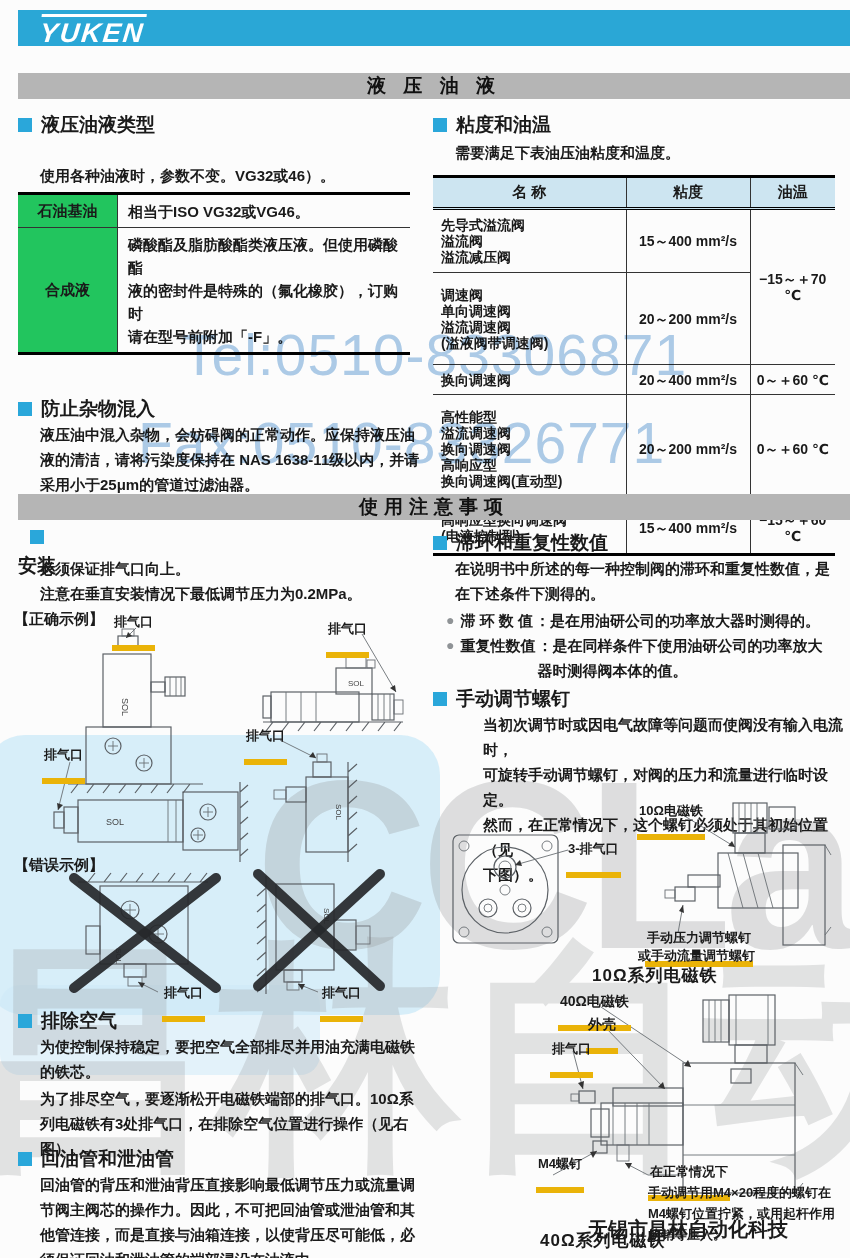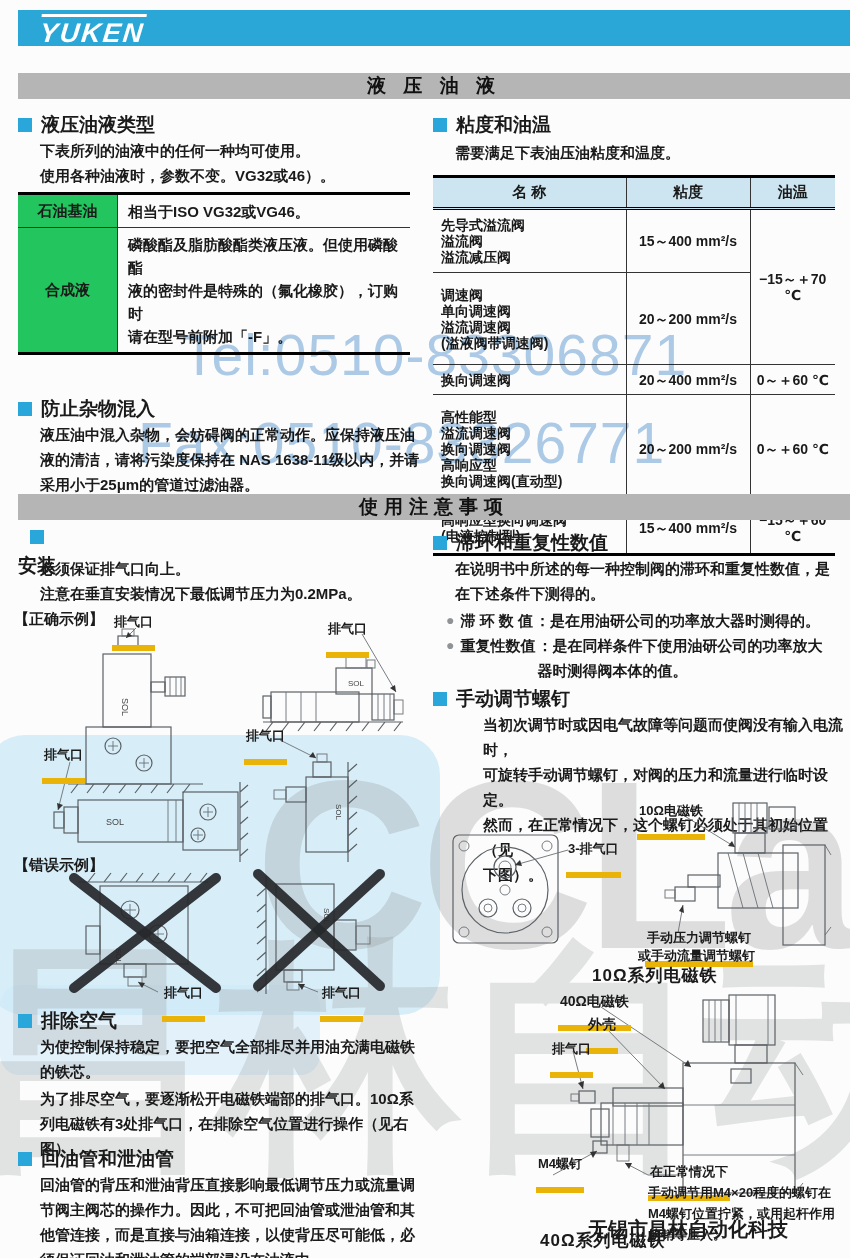--- a/index.html
+++ b/index.html
@@ -79,21 +79,20 @@
   <div class="abs content brandlogo">YUKEN</div>
 
   <div class="abs content banner" style="top:73px;">
     <span>液 压 油 液</span>
   </div>
 
   <div class="abs content sec-h" style="left:18px;top:112px;">
     <span class="sq"></span>
     <span>液压油液类型</span>
   </div>
-  <div class="abs content para" style="left:40px;top:138px;">下表所列的油液中的任何一种均可使用。</div>
   <div class="abs content para" style="left:40px;top:163px;">使用各种油液时，参数不变。VG32或46）。</div>
 
   <table class="abs content t1" style="left:18px;top:192px;">
     <tbody>
         <tr style="height:34px;">
       <th>石油基油</th>
       <td>相当于ISO VG32或VG46。</td>
     </tr>
     <tr style="height:124px;">
       <th>合成液</th>

